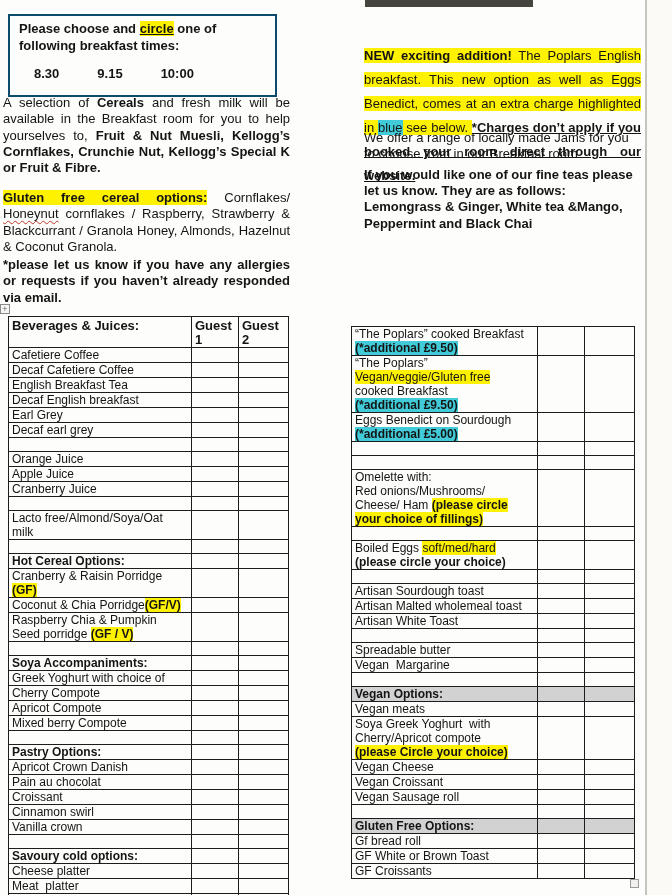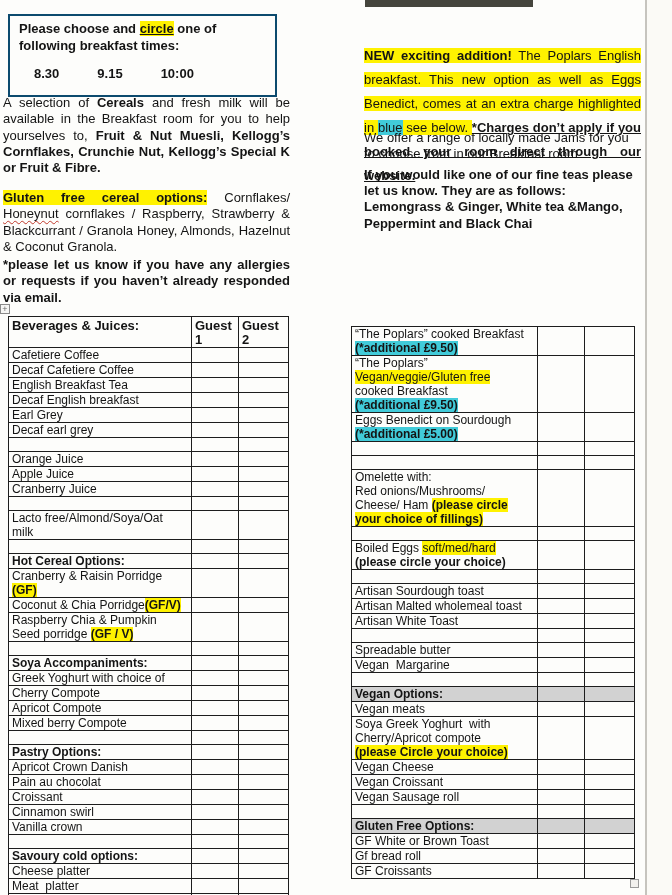--- a/index.html
+++ b/index.html
@@ -417,26 +417,26 @@
           <td class="c1"></td>
           <td class="cg"></td>
           <td class="cg"></td>
         </tr>
         <tr class="shaded">
           <td class="c1"><span class="b ">Gluten Free Options:</span></td>
           <td class="cg"></td>
           <td class="cg"></td>
         </tr>
         <tr>
+          <td class="c1"><span class="sq ">Gf</span><span class=""> bread roll</span></td>
+          <td class="cg"></td>
+          <td class="cg"></td>
+        </tr>
+        <tr>
           <td class="c1"><span class="">GF White or Brown Toast</span></td>
-          <td class="cg"></td>
-          <td class="cg"></td>
-        </tr>
-        <tr>
-          <td class="c1"><span class="sq ">Gf</span><span class=""> bread roll</span></td>
           <td class="cg"></td>
           <td class="cg"></td>
         </tr>
         <tr>
           <td class="c1"><span class="">GF Croissants</span></td>
           <td class="cg"></td>
           <td class="cg"></td>
         </tr>
       </tbody>
   </table>

